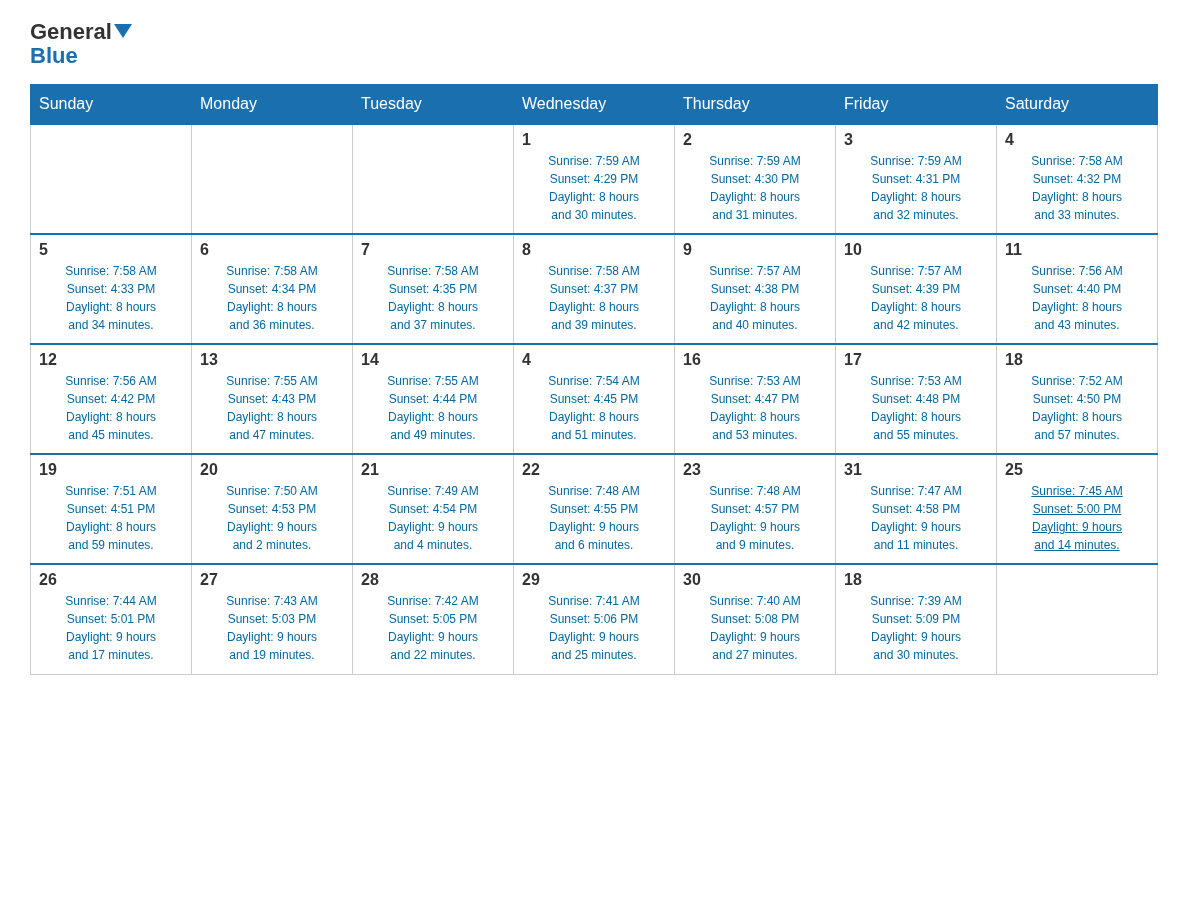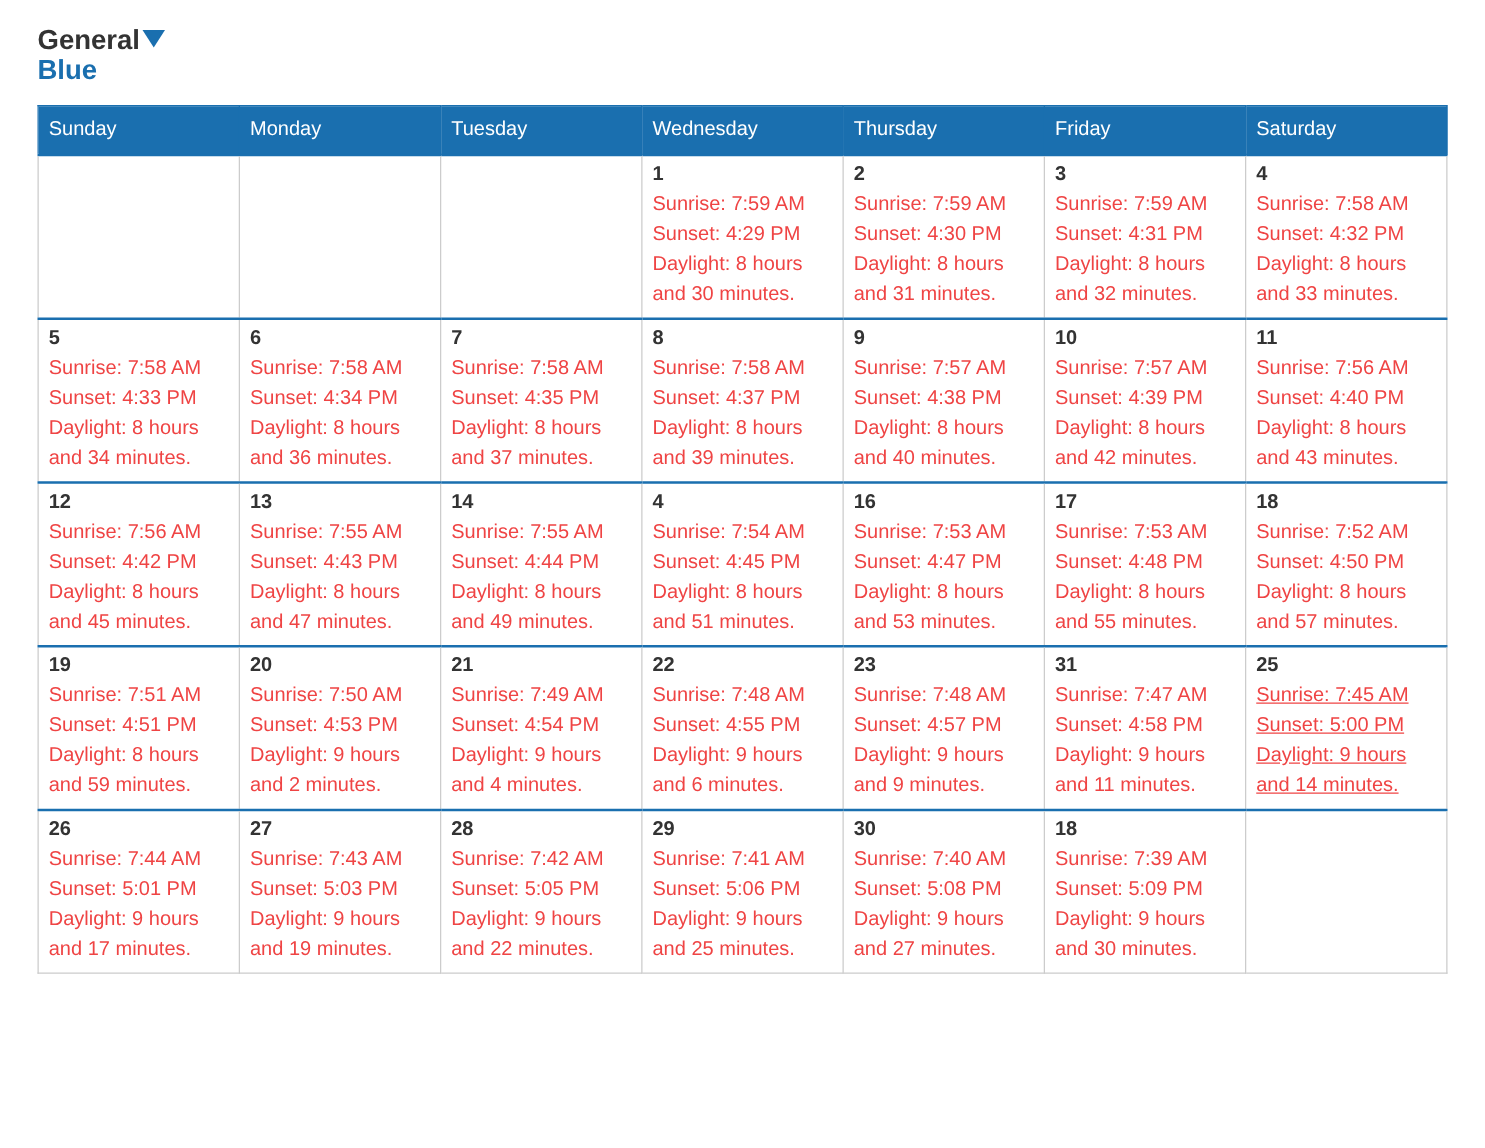--- a/index.html
+++ b/index.html
@@ -83,23 +83,24 @@
       color: #333;
       height: 110px;
     }
     .day-num {
       font-size: 16px;
       font-weight: bold;
       display: block;
       margin-bottom: 3px;
     }
     .day-info {
-      font-size: 16px;
+      font-size: 12px;
       line-height: 1.5;
-      color: #ef4444;
+      color: #0369a1;
+      text-align: center;
     }
   </style>
 </head>
 <body>
 
 <div class="header">
   <div class="logo">
     <div class="logo-text">
       General<span class="logo-triangle"></span><br><span class="blue">Blue</span>
     </div>

